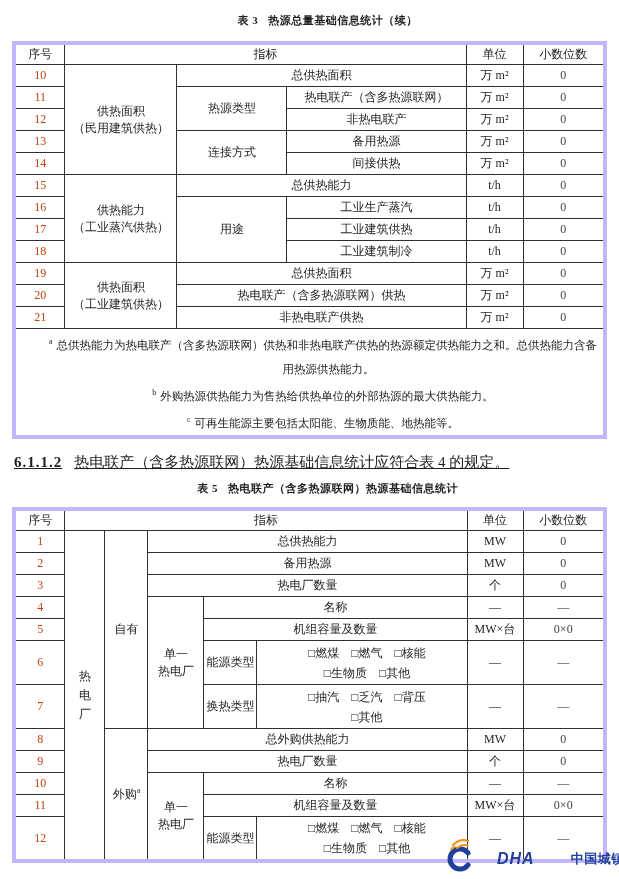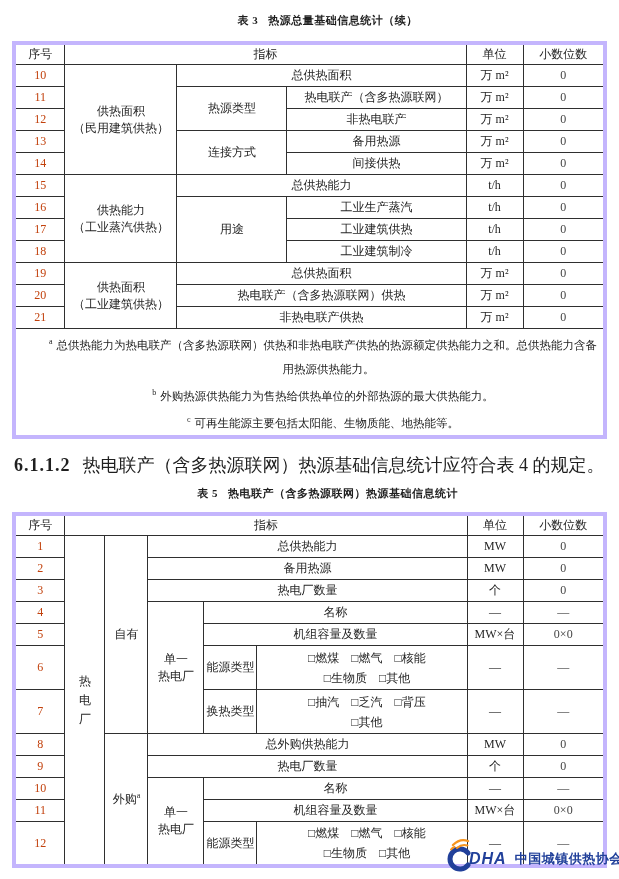--- a/index.html
+++ b/index.html
@@ -22,23 +22,23 @@
   .num{font-size:11.5px;color:#c2410c;margin-left:40px;}
   .dec{color:#444;}
   .twoline span{display:block;line-height:17px;}
   .vert{display:inline-block;width:14px;word-break:break-all;line-height:19px;font-size:12px;}
   .chk{text-align:left;}
   .chk div{padding-left:10px;line-height:20px;}
   td.notes-cell{padding:7px 16px 10px 16px;text-align:left;vertical-align:top;}
   .note{font-size:11.5px;line-height:24px;padding-left:38px;text-indent:-11px;color:#222;}
   .note sup{font-size:8px;margin-right:4px;}
   sup.mk{font-size:8px;}
-  .clause{margin:14px 0 0 14px;font-size:18px;}
+  .clause{margin:14px 0 0 14px;font-size:15px;text-decoration:underline;}
   .clause .cnum{font-weight:bold;margin-right:12px;letter-spacing:1px;}
-  .logo{position:absolute;left:441px;top:837px;width:172px;height:36px;display:flex;align-items:center;}
+  .logo{position:absolute;left:441px;top:837px;width:172px;height:36px;display:flex;align-items:center;gap:28px;}
   .logo-mark{position:relative;width:36px;height:34px;flex:0 0 auto;}
   .logo-abbr{font-family:"Liberation Sans","DejaVu Sans",sans-serif;font-style:italic;font-weight:bold;
     font-size:16px;color:#21409a;letter-spacing:1px;margin-left:-8px;margin-top:8px;}
   .logo-name{font-family:"Liberation Sans","DejaVu Sans",sans-serif;font-weight:bold;
     font-size:13px;color:#21409a;margin-left:8px;margin-top:8px;letter-spacing:.5px;white-space:nowrap;}
 </style>
 </head>
 <body>
 
 <div class="page">

